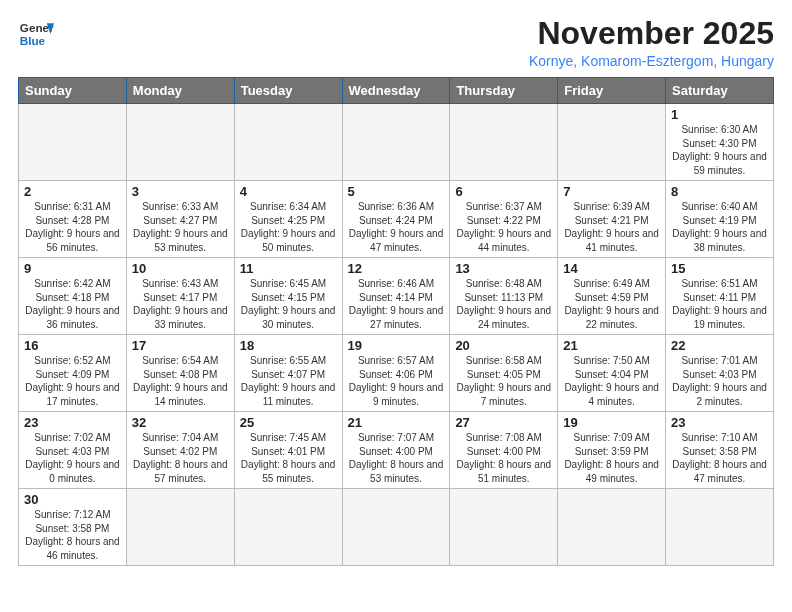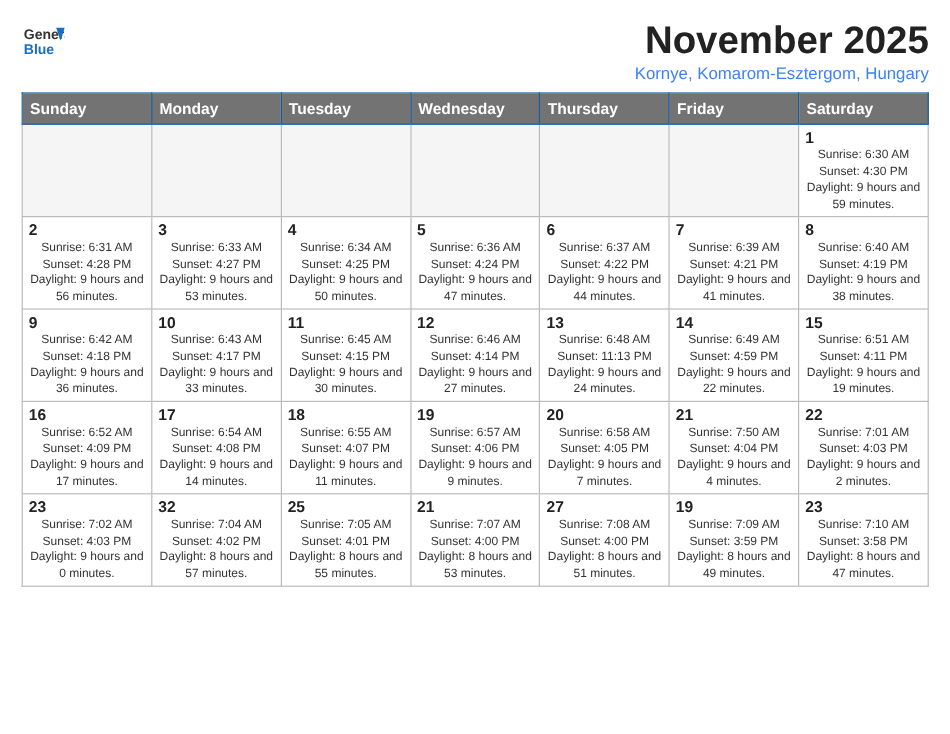--- a/index.html
+++ b/index.html
@@ -294,21 +294,21 @@
           </td>
           <td>
             <span class="day-number">32</span>
             <div class="day-info">Sunrise: 7:04 AM
 Sunset: 4:02 PM
 Daylight: 8 hours
 and 57 minutes.</div>
           </td>
           <td>
             <span class="day-number">25</span>
-            <div class="day-info">Sunrise: 7:05 AM
+            <div class="day-info">Sunrise: 7:45 AM
 Sunset: 4:01 PM
 Daylight: 8 hours
 and 55 minutes.</div>
           </td>
           <td>
             <span class="day-number">21</span>
             <div class="day-info">Sunrise: 7:07 AM
 Sunset: 4:00 PM
 Daylight: 8 hours
 and 53 minutes.</div>
@@ -327,16 +327,31 @@
 Daylight: 8 hours
 and 49 minutes.</div>
           </td>
           <td>
             <span class="day-number">23</span>
             <div class="day-info">Sunrise: 7:10 AM
 Sunset: 3:58 PM
 Daylight: 8 hours
 and 47 minutes.</div>
           </td>
+        </tr>
+        <tr>
+          <td>
+            <span class="day-number">30</span>
+            <div class="day-info">Sunrise: 7:12 AM
+Sunset: 3:58 PM
+Daylight: 8 hours
+and 46 minutes.</div>
+          </td>
+          <td class="empty"></td>
+          <td class="empty"></td>
+          <td class="empty"></td>
+          <td class="empty"></td>
+          <td class="empty"></td>
+          <td class="empty"></td>
         </tr>
       </tbody>
   </table>
 </div>
 
 </body></html>

